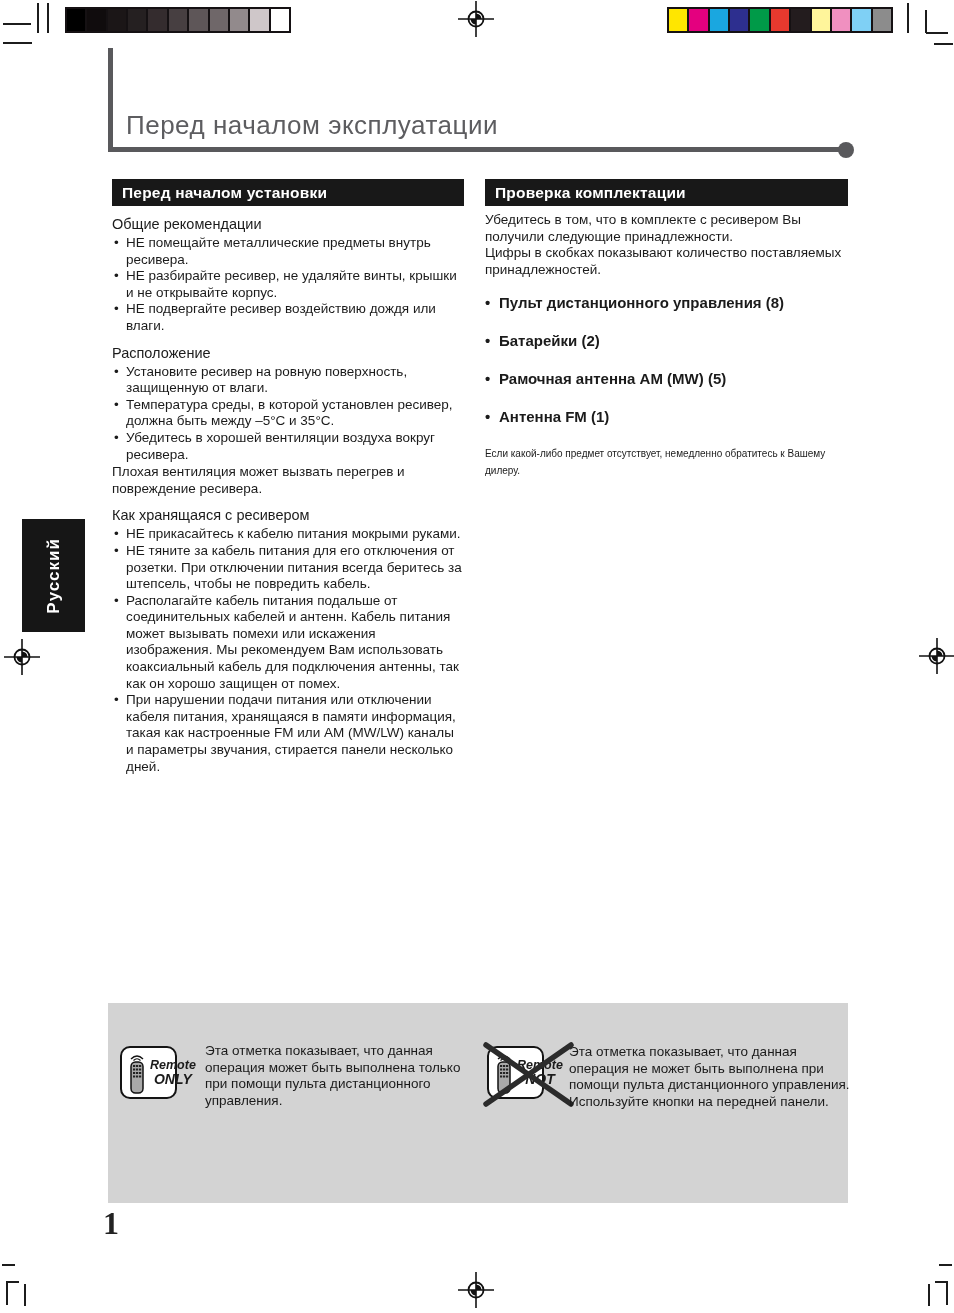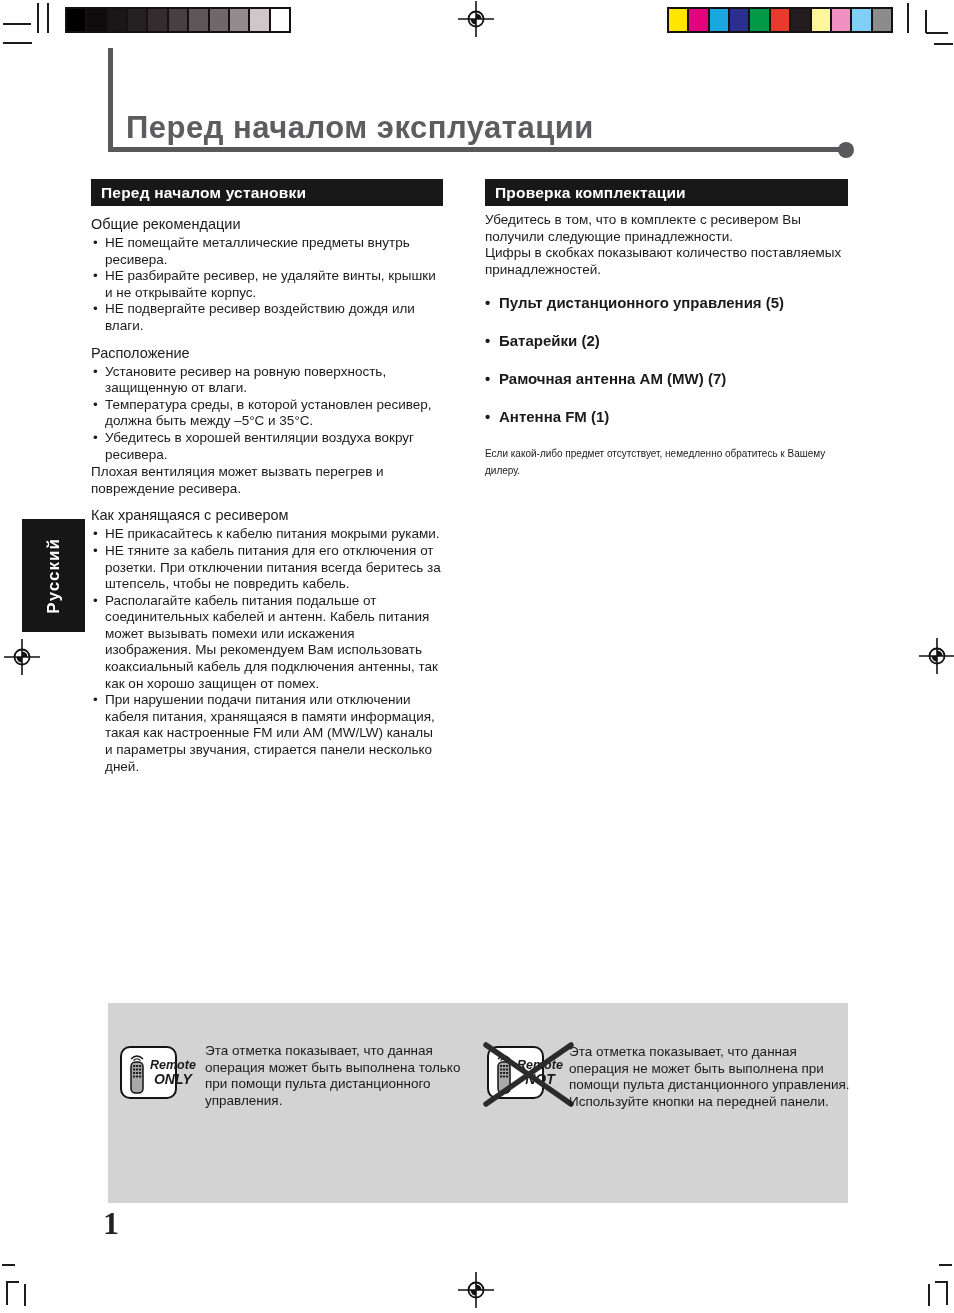--- a/index.html
+++ b/index.html
@@ -17,29 +17,29 @@
   .cal-strip { display:flex; border:2px solid #151113; height:26px; }
   .cal-strip .cell { flex:1 1 0; border-right:2px solid #151113; }
   .cal-strip .cell:last-child { border-right:none; }
   .trim { background:#1c1c1c; position:absolute; }
   .crosshair { position:absolute; width:38px; height:38px; }
 
   
   .title-vbar { left:108px; top:48px; width:5px; height:104px; background:#59595c; }
   .page-title {
     left:126px; top:110px;
-    font-size:31px; font-weight:bold; color:#5d5d60;
+    font-size:26px; font-weight:normal; color:#5d5d60;
     letter-spacing:0.5px; white-space:nowrap;
   }
   .title-rule { left:108px; top:147px; width:734px; height:5px; background:#59595c; }
   .title-endcap { left:838px; top:142px; width:16px; height:16px; border-radius:50%; background:#59595c; }
 
   
   .column { position:absolute; top:179px; }
-  .left-col  { left:91px; width:352px; }
+  .left-col  { left:112px; width:352px; }
   .right-col { left:485px; width:363px; }
   .col-header {
     background:#181818; color:#ffffff;
     height:27px; line-height:27px;
     font-size:15.5px; font-weight:bold;
     padding-left:10px; letter-spacing:0.2px;
     margin-bottom:6px;
   }
   .col h3, .column h3 {
     font-size:14.5px; font-weight:normal;
@@ -182,23 +182,23 @@
 
 <div class="column right-col">
   <div class="col-header">
     <span>Проверка комплектации</span>
   </div>
   <div class="intro">
     <p>Убедитесь в том, что в комплекте с ресивером Вы получили следующие принадлежности.</p>
     <p>Цифры в скобках показывают количество поставляемых принадлежностей.</p>
   </div>
   <ul class="accessories">
-    <li>Пульт дистанционного управления  (5)</li>
+    <li>Пульт дистанционного управления  (8)</li>
     <li>Батарейки (2)</li>
-    <li>Рамочная антенна AM (MW) (7)</li>
+    <li>Рамочная антенна AM (MW) (5)</li>
     <li>Антенна FM (1)</li>
   </ul>
   <p class="col-footer">Если какой-либо предмет отсутствует, немедленно обратитесь к Вашему дилеру.</p>
 </div>
 
 <div class="abs lang-tab">
   <span>Русский</span>
 </div>
 
 <svg class="crosshair" style="left:3px;top:638px;" viewBox="-19 -19 38 38">

